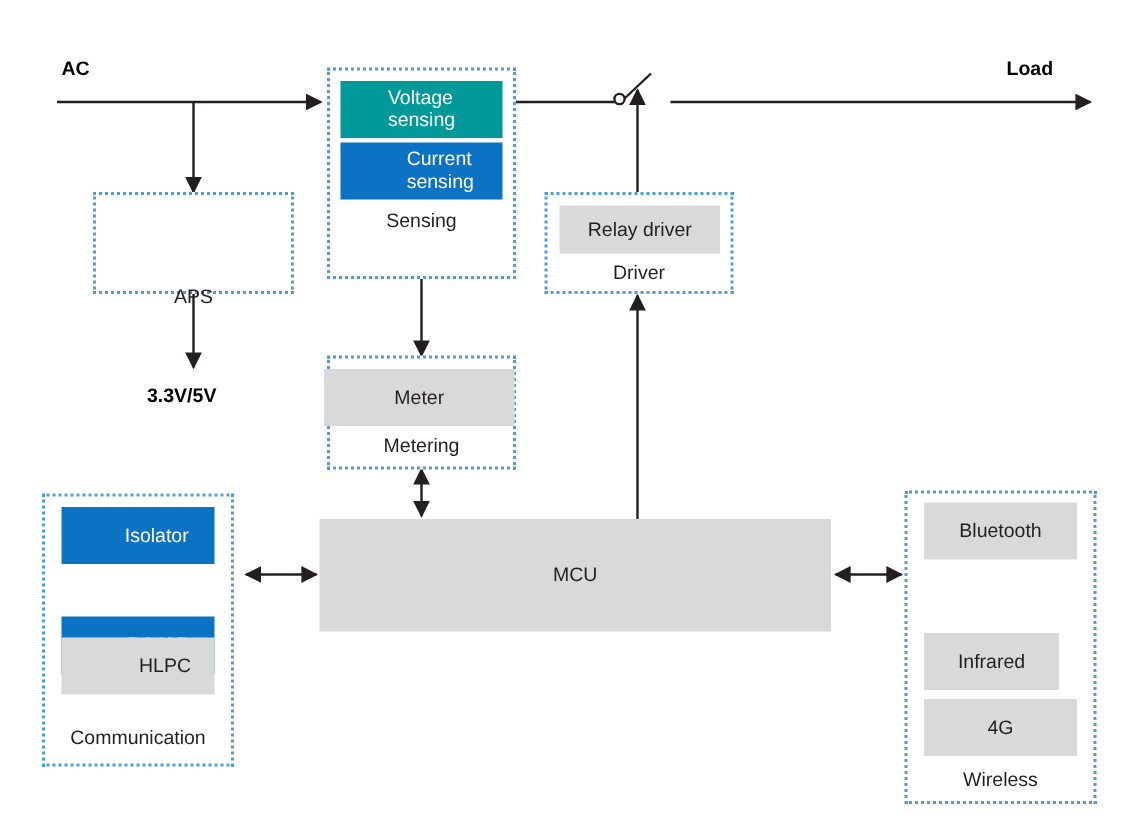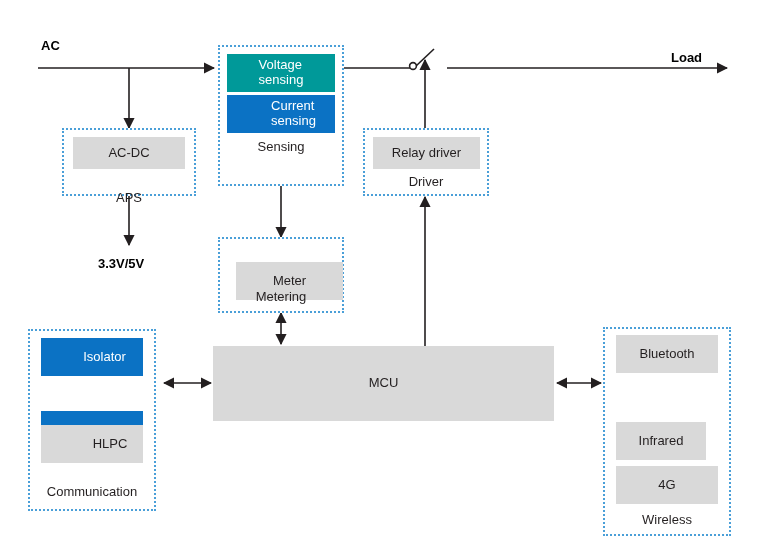--- a/index.html
+++ b/index.html
@@ -108,41 +108,40 @@
       <line x1="164" y1="383" x2="211" y2="383" marker-start="url(#arrowStart)" marker-end="url(#arrow)"></line>
 
       <line x1="557" y1="383" x2="601" y2="383" marker-start="url(#arrowStart)" marker-end="url(#arrow)"></line>
     </g>
 
     <circle cx="413" cy="66" r="3.4" fill="#ffffff" stroke="#231f20" stroke-width="1.6"></circle>
   </svg>
 
   <div class="rail-label" style="left:41px; top:38px;">AC</div>
 
-  <div class="rail-label" style="left:671px; top:50px;">Load</div>
+  <div class="rail-label" style="left:671px; top:38px;">Load</div>
 
   <div class="rail-label" style="left:98px; top:256px;">3.3V/5V</div>
 
   <div class="group" style="left:62px; top:128px; width:134px; height:68px;"></div>
-  <div class="block gray" style="left:73px; top:137px; width:112px; height:32px;">AC-DC</div>
   <div class="caption" style="left:62px; top:175px; width:134px;margin-top:16px;">APS</div>
 
   <div class="group" style="left:218px; top:45px; width:126px; height:141px;"></div>
   <div class="block teal two-line" style="left:227px; top:54px; width:108px; height:38px;">Voltage
 sensing</div>
   <div class="block blue two-line" style="left:227px; top:95px; width:108px; height:38px;">Current
 sensing</div>
   <div class="caption" style="left:218px; top:140px; width:126px;">Sensing</div>
 
   <div class="group" style="left:363px; top:128px; width:126px; height:68px;"></div>
   <div class="block gray" style="left:373px; top:137px; width:107px; height:32px;">Relay driver</div>
   <div class="caption" style="left:363px; top:175px; width:126px;">Driver</div>
 
   <div class="group" style="left:218px; top:237px; width:126px; height:76px;"></div>
-  <div class="block gray" style="left:236px; top:246px; width:107px; height:38px;margin-top:16px;">Meter</div>
+  <div class="block gray" style="left:216px; top:246px; width:127px; height:38px;">Meter</div>
   <div class="caption" style="left:218px; top:290px; width:126px;">Metering</div>
 
   <div class="group" style="left:28px; top:329px; width:128px; height:182px;"></div>
   <div class="block blue" style="left:41px; top:338px; width:102px; height:38px;">Isolator</div>
   <div class="block blue" style="left:41px; top:379px; width:102px; height:38px;margin-top:32px;">RS485</div>
   <div class="block gray" style="left:41px; top:425px; width:102px; height:38px;padding-left:36px;">HLPC</div>
   <div class="caption" style="left:28px; top:485px; width:128px;">Communication</div>
 
   <div class="block gray" style="left:213px; top:346px; width:341px; height:75px;">MCU</div>
 

